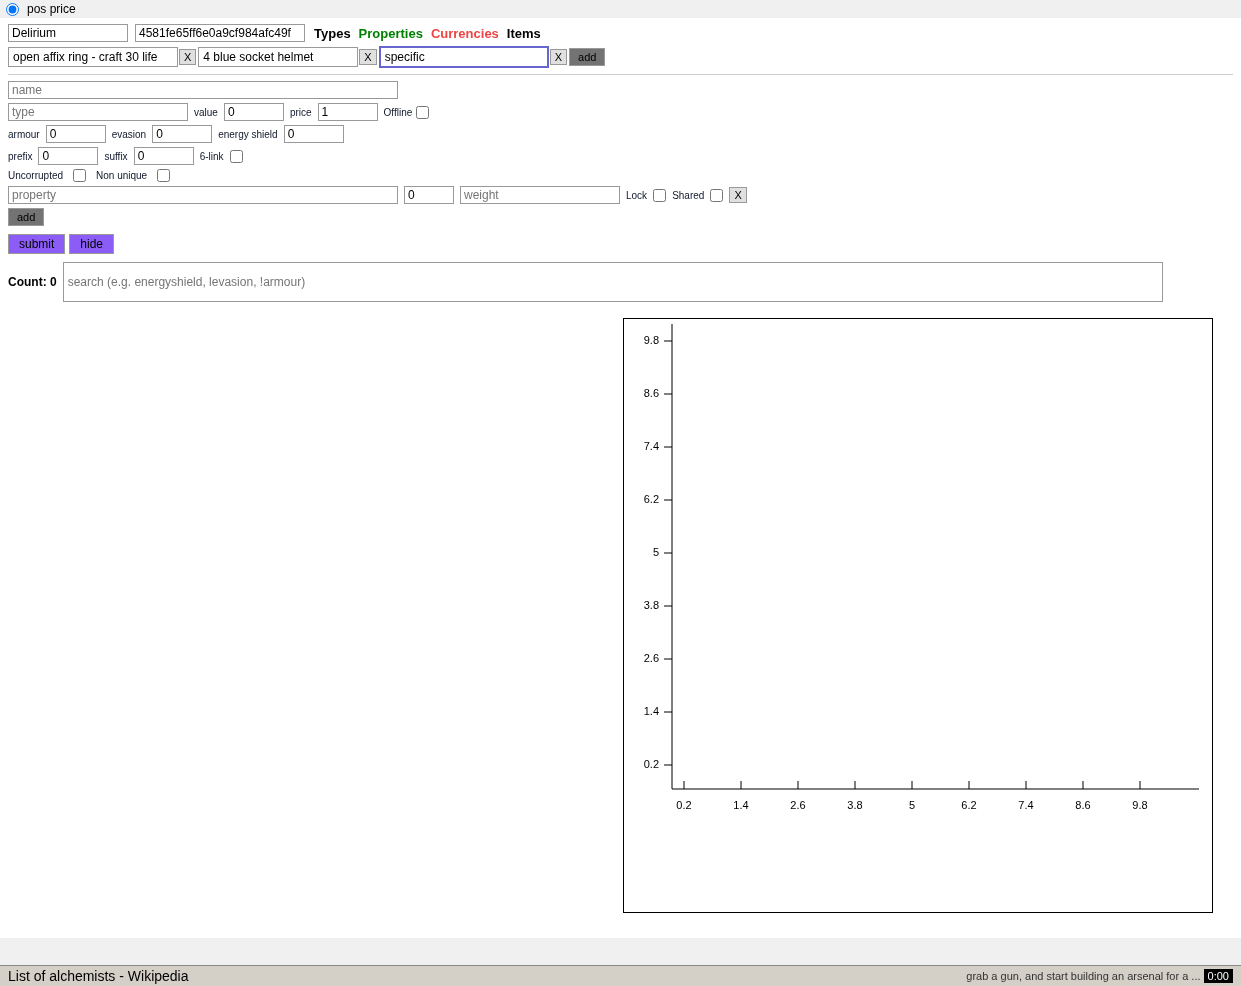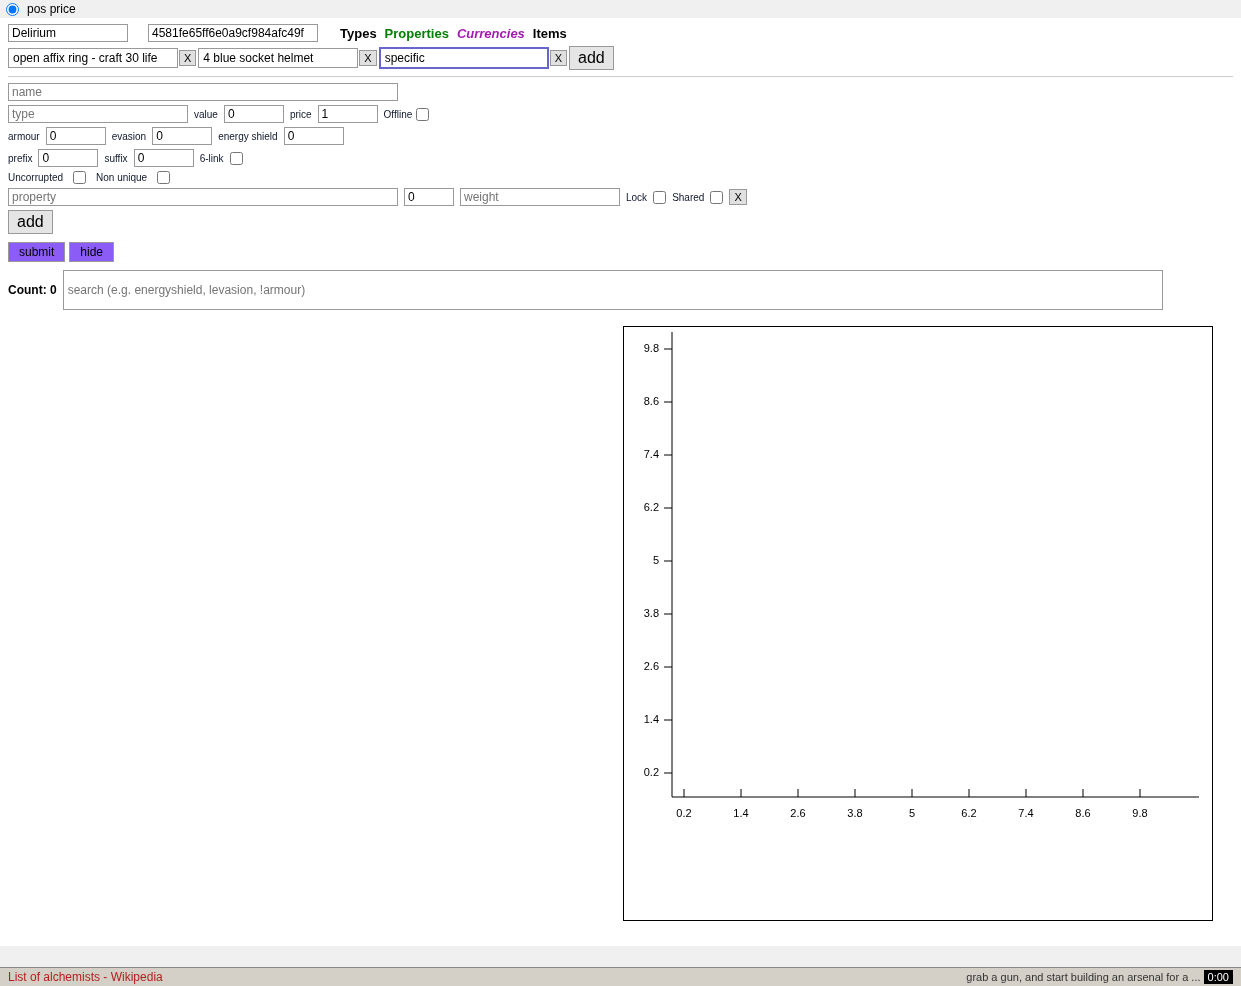--- a/index.html
+++ b/index.html
@@ -15,21 +15,21 @@
       gap: 8px;
       padding: 2px 6px;
     }
     .main-content {
       background: #fff;
       padding: 6px 8px;
     }
     .league-row {
       display: flex;
       align-items: center;
-      gap: 20px;
+      gap: 7px;
       margin-bottom: 4px;
     }
     .league-input {
       border: 1px solid #999;
       padding: 2px 4px;
       font-size: 12px;
       width: 120px;
     }
     .hash-input {
       border: 1px solid #999;
@@ -42,21 +42,21 @@
       gap: 2px;
     }
     .tab-link {
       font-size: 13px;
       font-weight: bold;
       cursor: pointer;
       padding: 0 2px;
     }
     .tab-types { color: #000; }
     .tab-properties { color: #008000; }
-    .tab-currencies { color: #a21caf; font-style: italic; }
+    .tab-currencies { color: #ef4444; }
     .tab-items { color: #000; }
     .filter-row {
       display: flex;
       align-items: center;
       gap: 2px;
       margin-bottom: 6px;
     }
     .filter-tag {
       display: flex;
       align-items: center;
@@ -82,24 +82,24 @@
     }
     .x-btn {
       border: 1px solid #999;
       background: #e0e0e0;
       cursor: pointer;
       padding: 1px 4px;
       font-size: 11px;
     }
     .add-btn {
       border: 1px solid #999;
-      background: #e5e5e5;
+      background: #737373;
       cursor: pointer;
       padding: 2px 8px;
-      font-size: 16px;
+      font-size: 11px;
     }
     .form-section {
       border-top: 1px solid #ccc;
       padding-top: 6px;
     }
     .form-row {
       display: flex;
       align-items: center;
       gap: 6px;
       margin-bottom: 4px;
@@ -199,23 +199,23 @@
       right: 0;
       background: #d4d0c8;
       padding: 2px 8px;
       display: flex;
       align-items: center;
       justify-content: space-between;
       border-top: 1px solid #888;
       font-size: 12px;
     }
     .bottom-link {
-      color: #b91c1c;
+      color: #000000;
       cursor: pointer;
-      font-size: 12px;
+      font-size: 14px;
     }
     .bottom-right {
       font-size: 11px;
       color: #333;
     }
     .time-display {
       background: #000;
       color: #fff;
       padding: 1px 4px;
       font-size: 11px;

